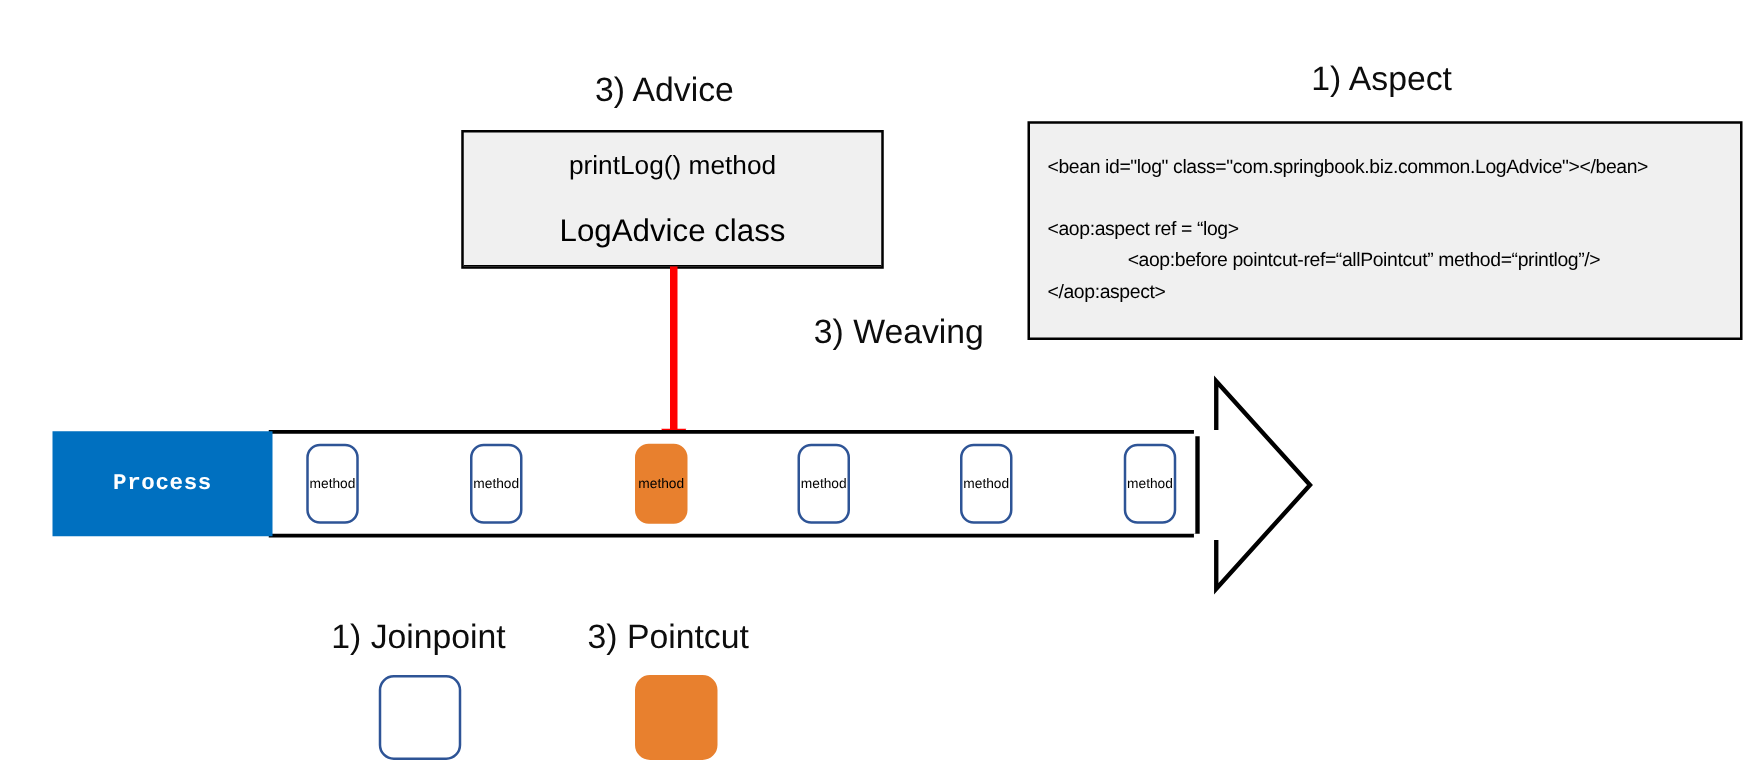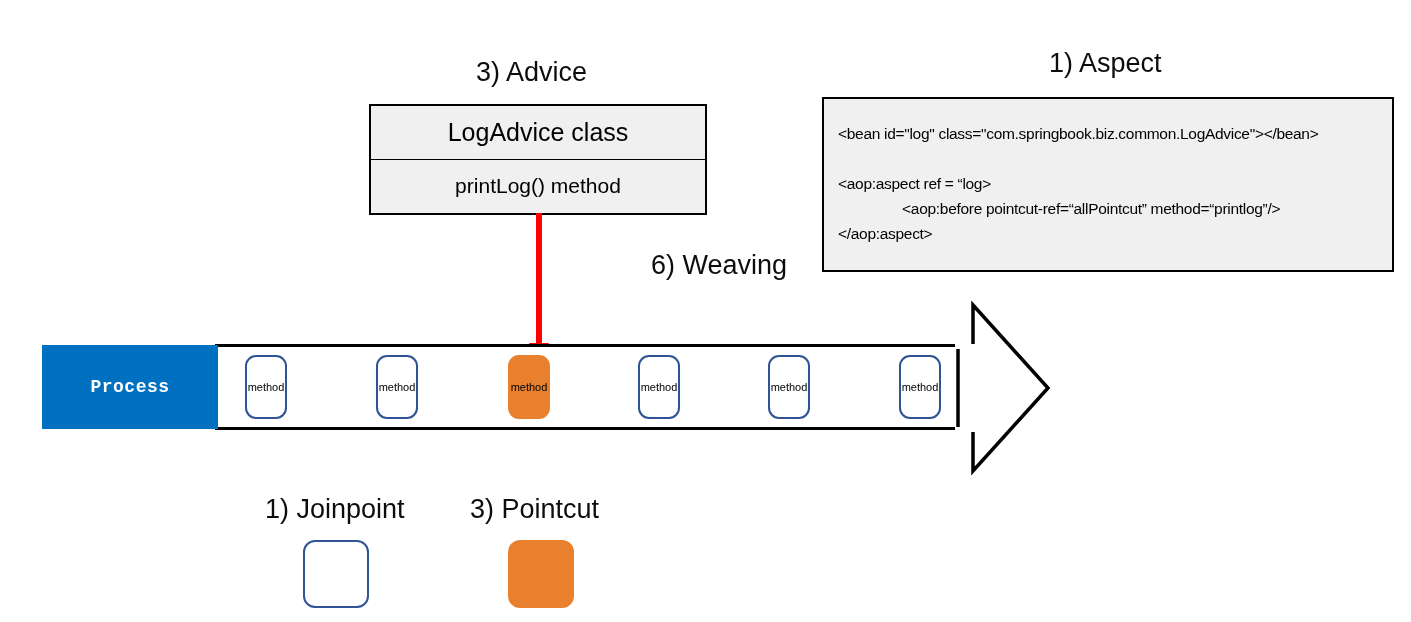--- a/index.html
+++ b/index.html
@@ -166,29 +166,29 @@
 </style>
 </head>
 <body>
 
 <div id="canvas">
 
   <div class="caption" style="left:476px; top:44px;margin-top:13px;">3) Advice</div>
 
   <div class="caption" style="left:1049px; top:48px;">1) Aspect</div>
 
-  <div class="caption" style="left:651px; top:250px;">6) Weaving</div>
+  <div class="caption" style="left:651px; top:250px;">3) Weaving</div>
 
   <div class="caption" style="left:265px; top:494px;">1) Joinpoint</div>
 
   <div class="caption" style="left:470px; top:494px;">3) Pointcut</div>
 
   <div id="advice-box">
+    <div class="row bottom">printLog() method</div>
     <div class="row top">LogAdvice class</div>
-    <div class="row bottom">printLog() method</div>
   </div>
 
   <div id="weaving-arrow">
     <svg width="30" height="152" viewBox="0 0 30 152" xmlns="http://www.w3.org/2000/svg">
       <line x1="15" y1="0" x2="15" y2="135" stroke="#FF0000" stroke-width="6"></line>
       <polygon points="15,150 5,130 25,130" fill="#FF0000"></polygon>
     </svg>
   </div>
 
   <div id="aspect-box">

